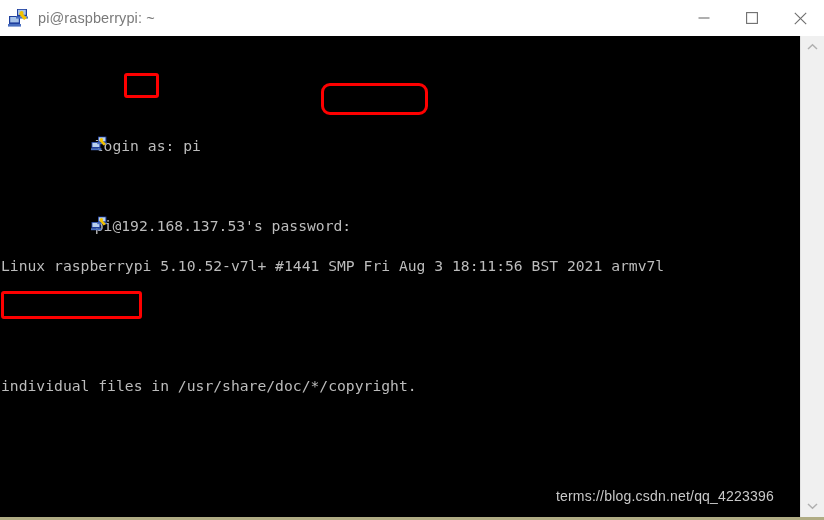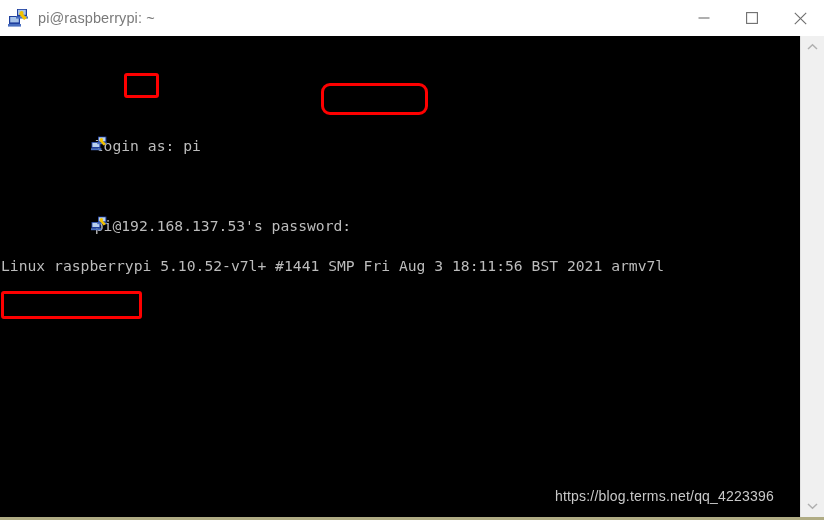--- a/index.html
+++ b/index.html
@@ -232,34 +232,35 @@
             <rect x="6.2" y="6.4" width="9.6" height="1.8" fill="#4a6fc0"></rect>
             <path d="M10 3 L15 8 L12.6 9.6 L8.4 4.6 Z" fill="#f2c200"></path>
             <circle cx="10.4" cy="3.8" r="1.7" fill="#f2c200"></circle>
           </svg>
         </span>
         <span style="padding-left:23px">pi@192.168.137.53's password:</span>
       </div>
 
       <div class="ln">Linux raspberrypi 5.10.52-v7l+ #1441 SMP Fri Aug 3 18:11:56 BST 2021 armv7l</div>
       <div class="ln"></div>
+      <div class="ln">individual files in /usr/share/doc/*/copyright.</div>
       
       
       
       
 
       
 
     </div>
 
     <div class="redbox" id="redbox-user"></div>
     <div class="redbox" id="redbox-pass"></div>
     <div class="redbox" id="redbox-prompt"></div>
 
-    <div id="watermark">https://blog.terms.net/qq_4223396</div>
+    <div id="watermark">terms://blog.csdn.net/qq_4223396</div>
   </div>
 
   <div id="scrollbar">
     <div id="sb-thumb"></div>
     <div class="sb-arrow" id="sb-up">
       <svg width="11" height="8" viewBox="0 0 11 8">
         <path d="M1 6 L5.5 1.8 L10 6" fill="none" stroke="#b0b0b0" stroke-width="1.5"></path>
       </svg>
     </div>
     <div class="sb-arrow" id="sb-down">

